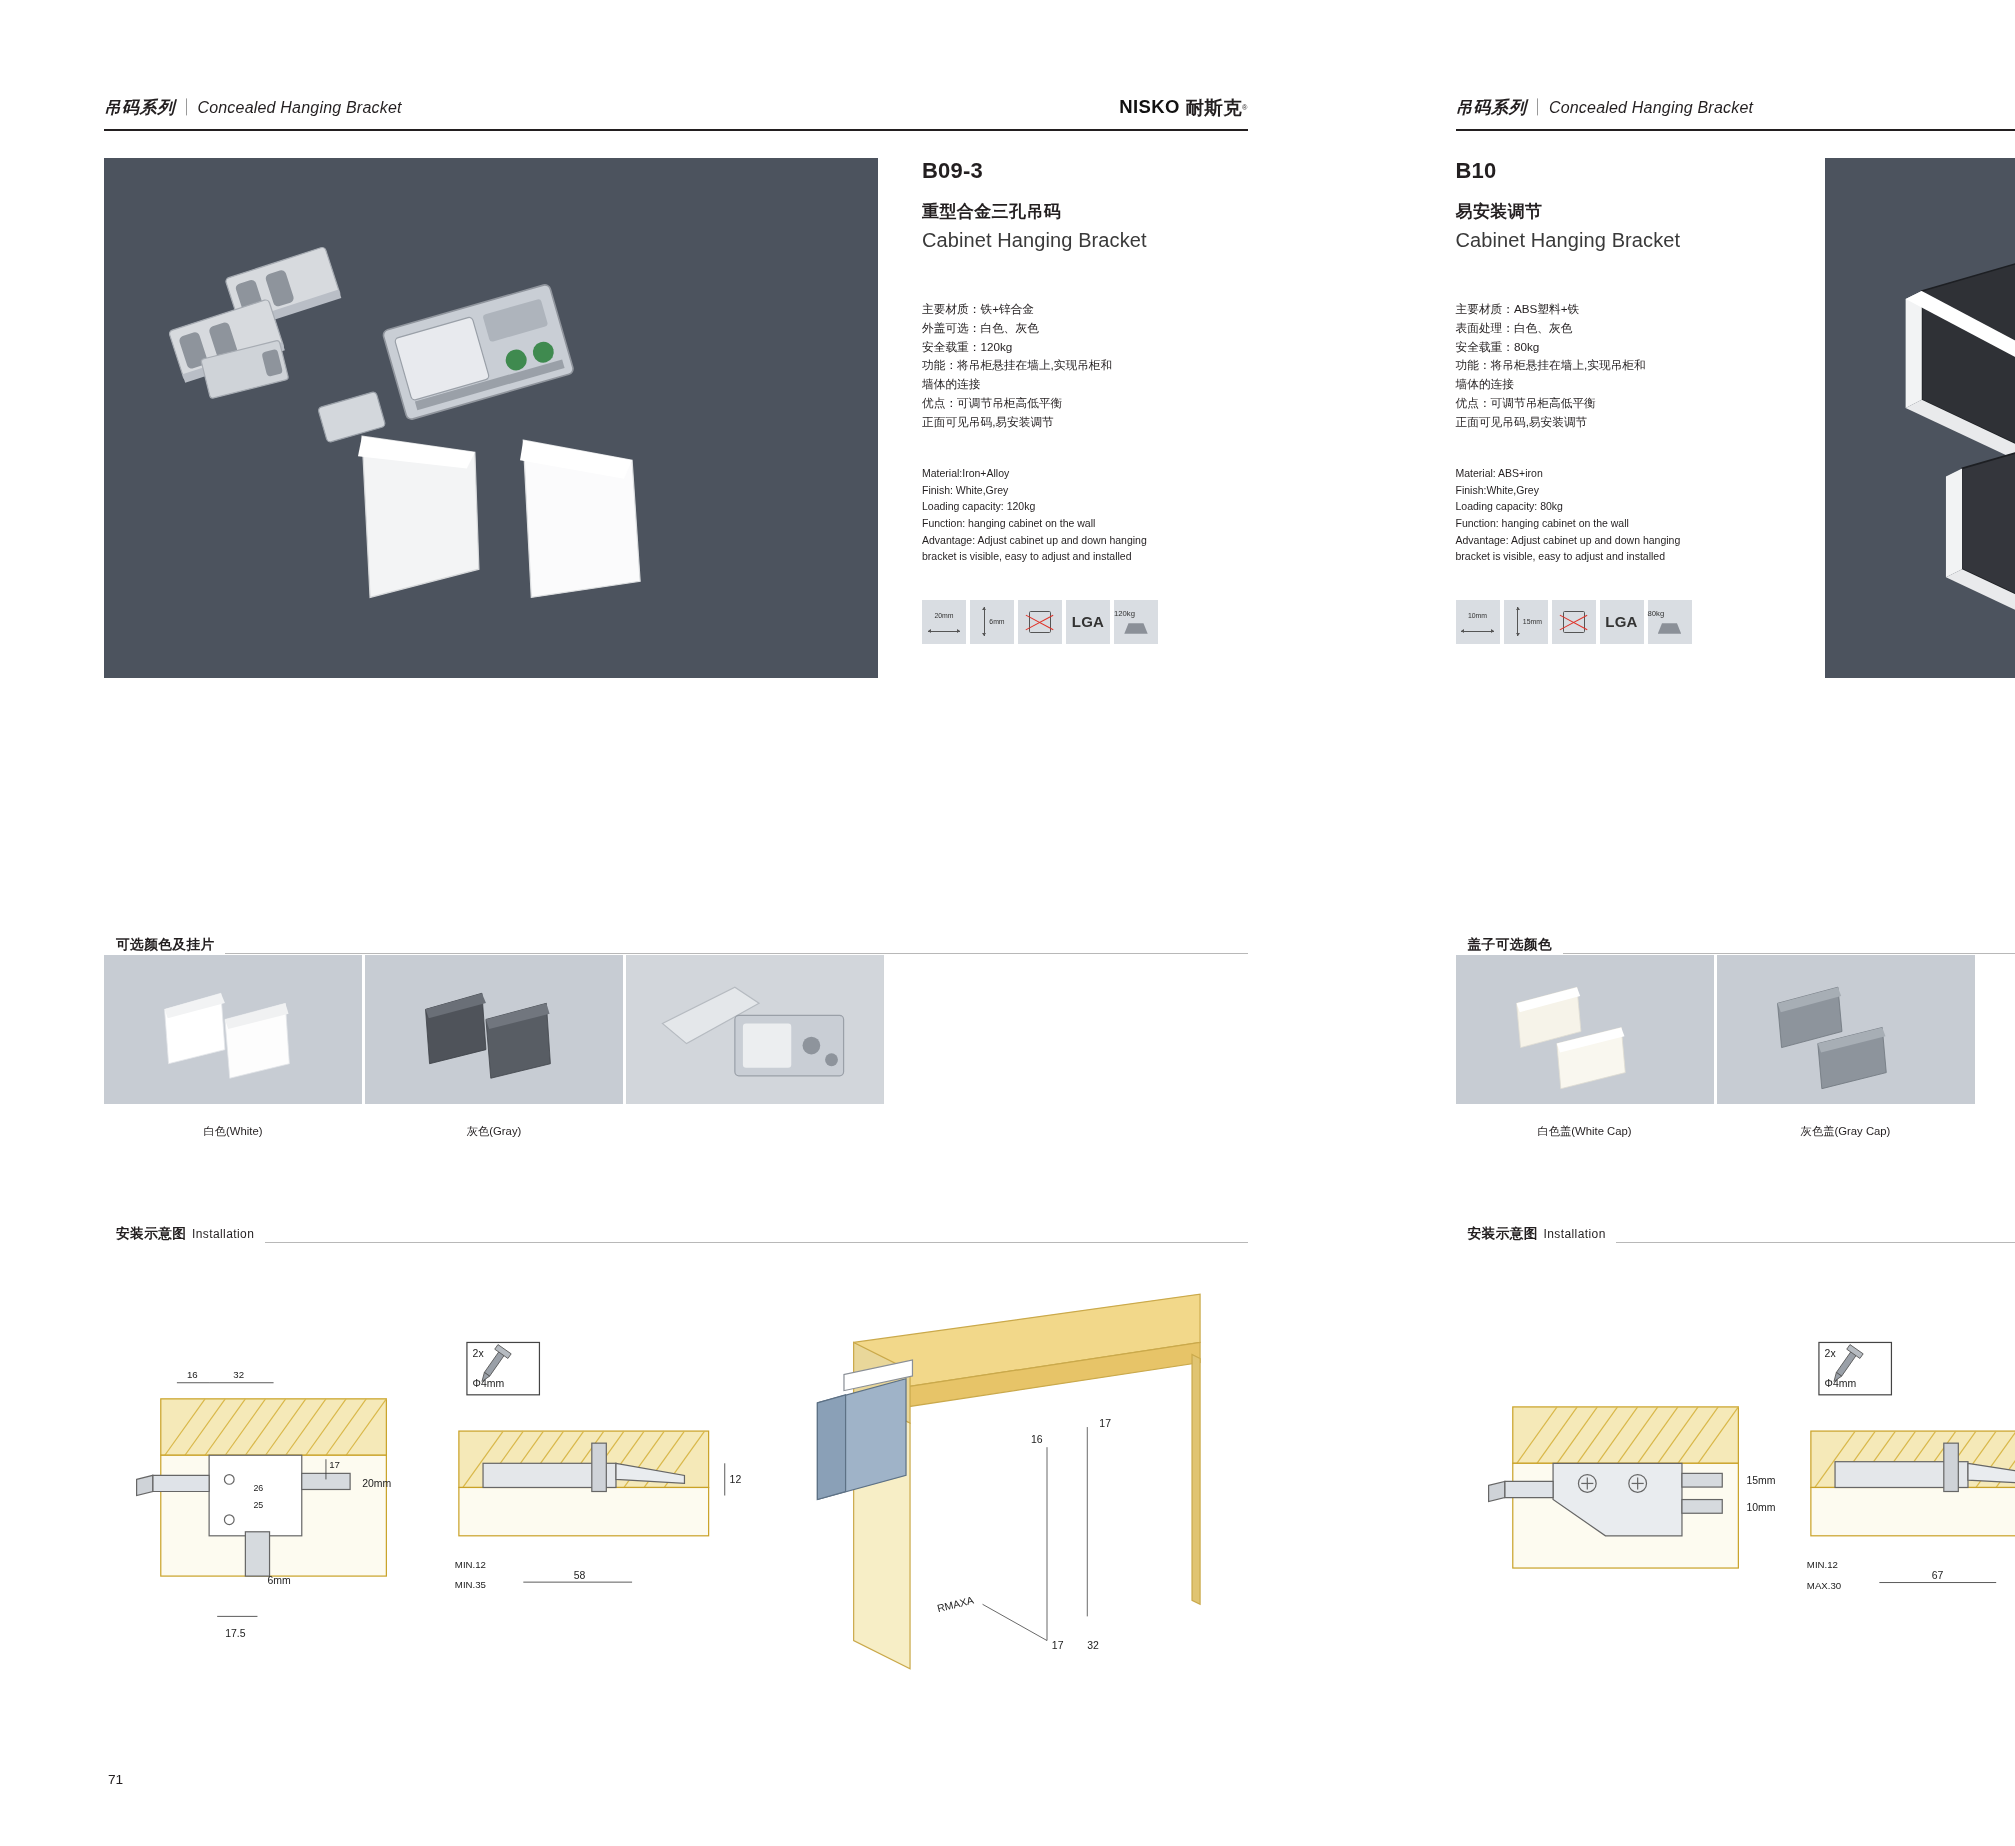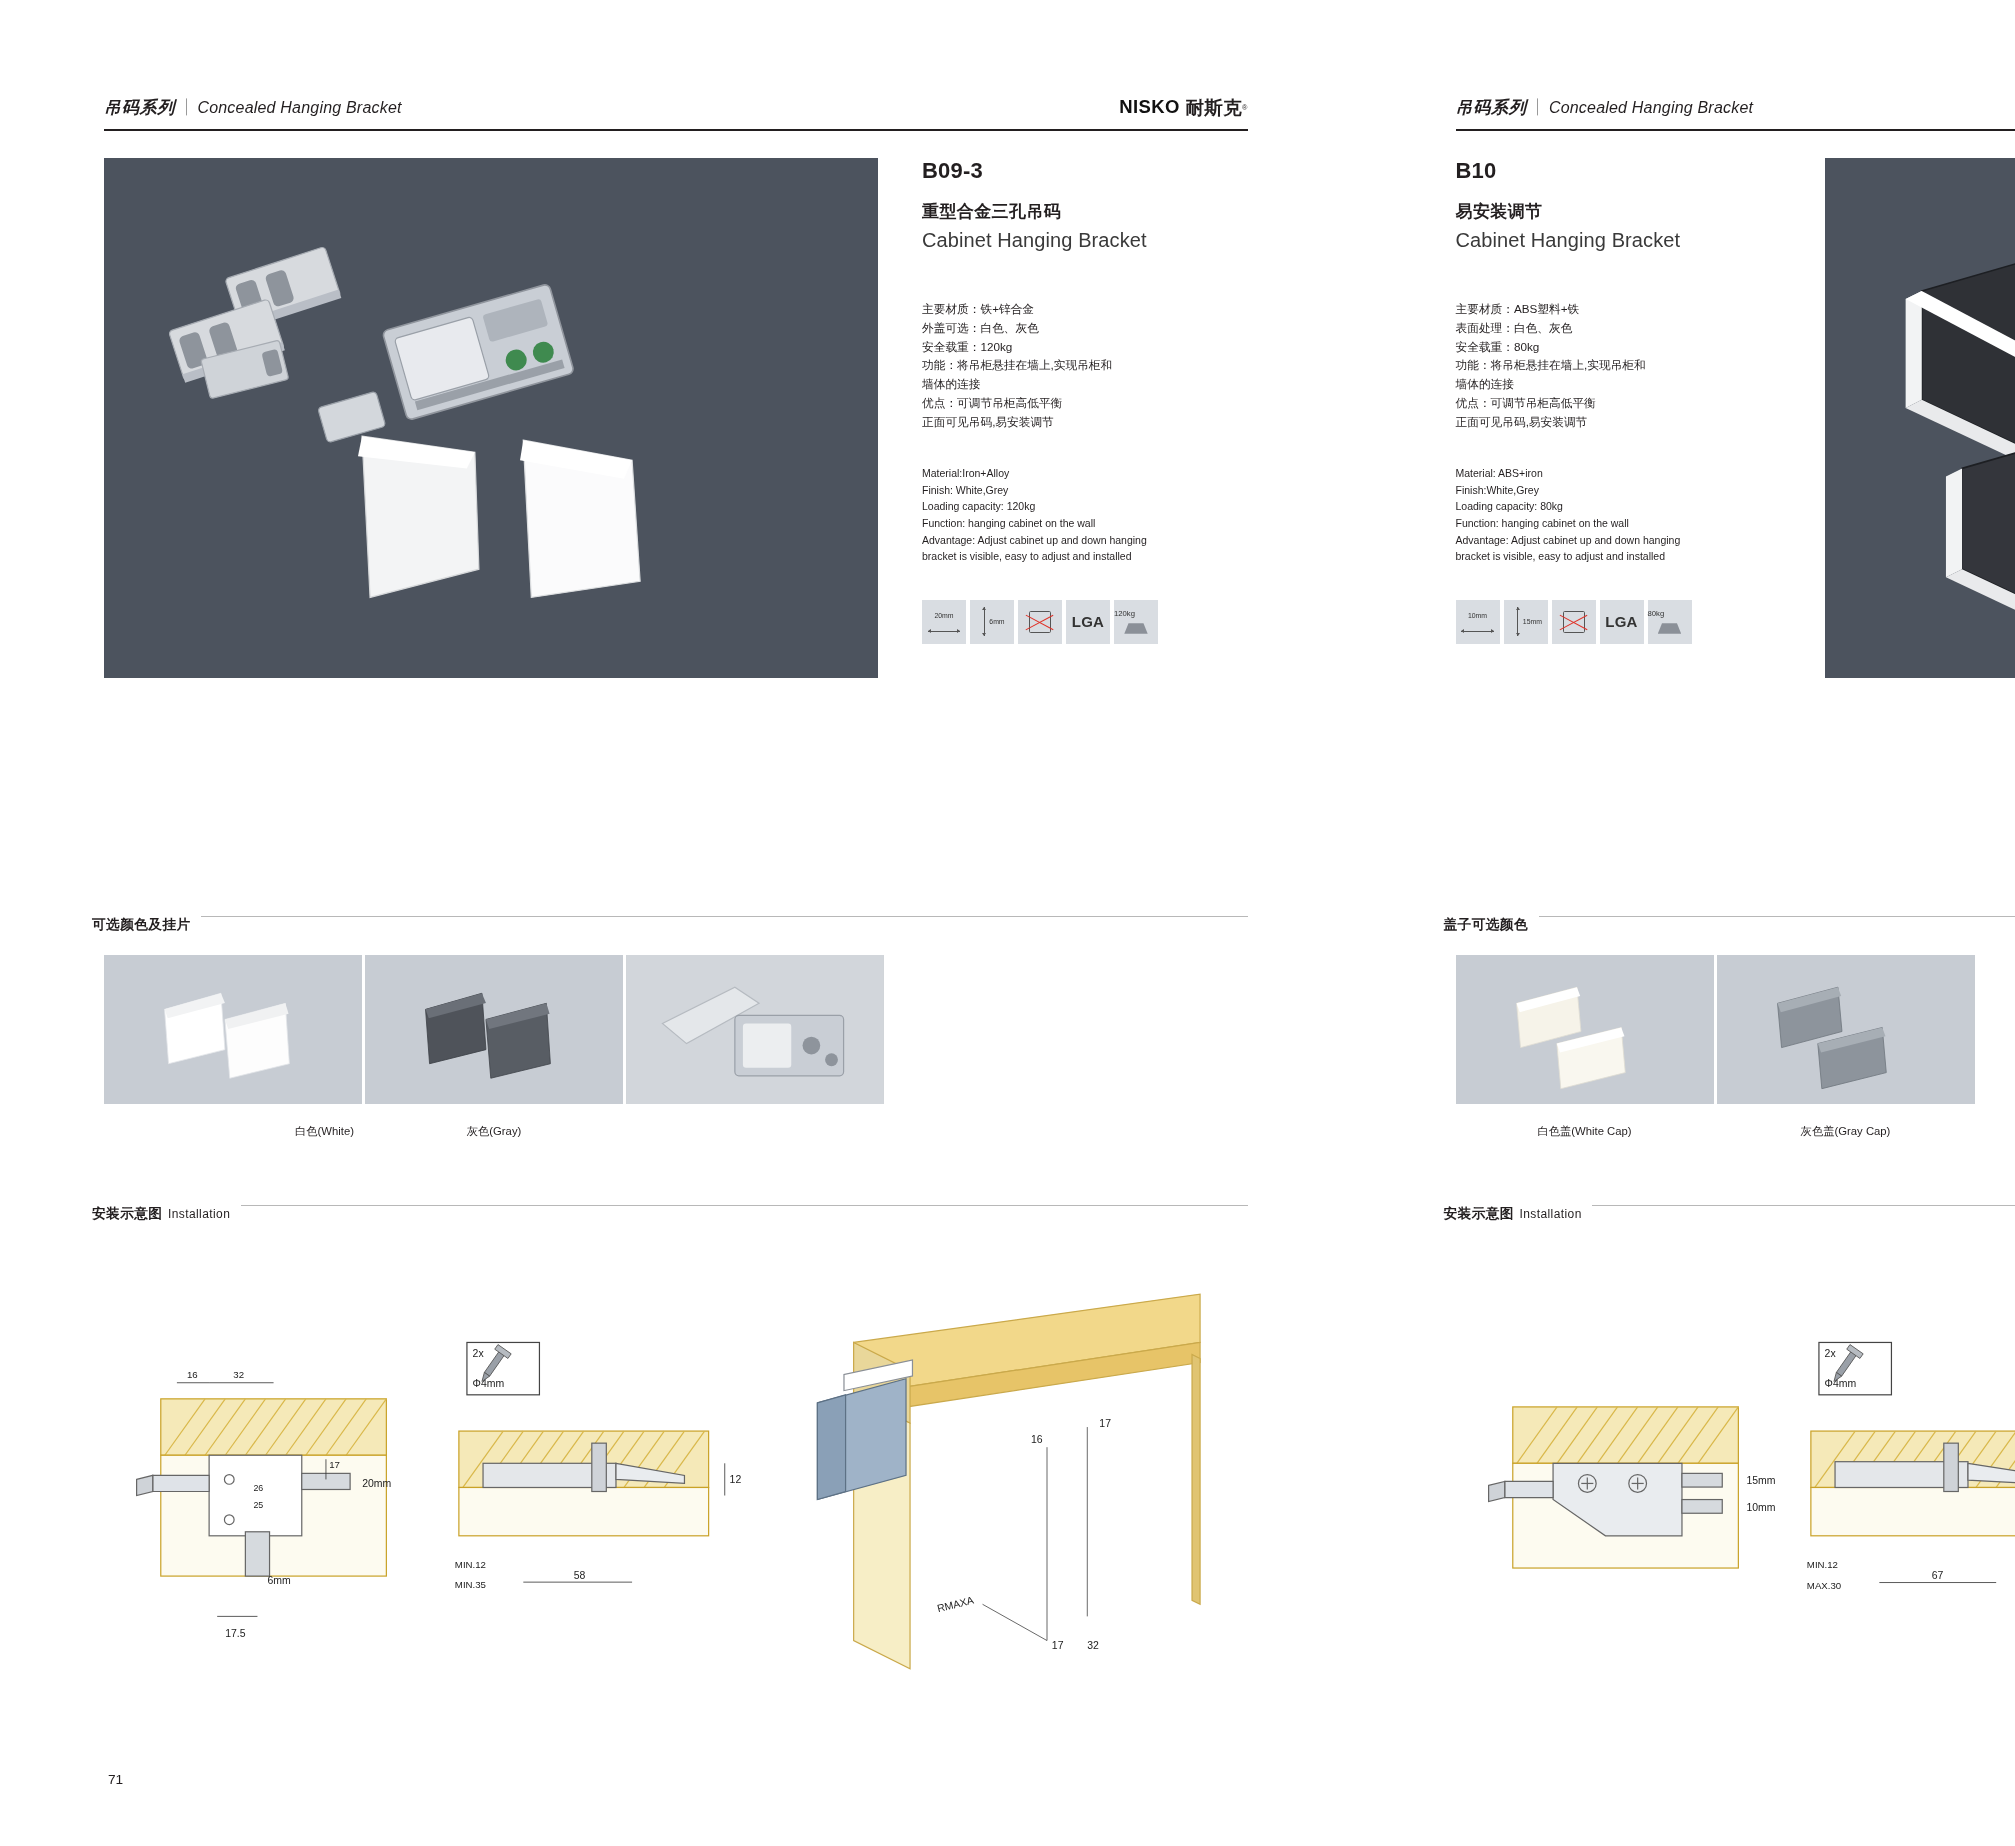--- a/index.html
+++ b/index.html
@@ -88,21 +88,21 @@
   .ibox .cross:before { transform:rotate(28deg); }
   .ibox .cross:after { transform:rotate(-28deg); }
   .screw {
     width:22px; height:22px; border:1.2px solid #555; border-radius:1.6px; position:relative;
   }
   .lga { font-size:15px; color:#333; font-weight:700; letter-spacing:0.2px; }
   .trap { width:23.4px; height:10.5px; background:#8b9098; clip-path: polygon(18% 0,82% 0,100% 100%,0 100%); }
   .ibox.cap .lbl { top:9.7px; left:0; right:0; text-align:left; font-size:7.7px; }
 
   
-  .section-head { position:absolute; left:92px; right:104px; display:flex; align-items:flex-start; }
+  .section-head { position:absolute; left:116px; right:104px; display:flex; align-items:flex-end;margin-top:20px; }
   .section-head .txt { font-size:13.7px; font-weight:bold; white-space:nowrap; letter-spacing:0.4px; }
   .section-head .txt .en { font-weight:normal; font-size:12px; margin-left:5.6px; }
   .section-head .line { flex:1; height:1.2px; background:#b8b8b8; margin-left:10.5px; }
 
   .swatches { position:absolute; display:flex; gap:3.2px; }
   .swatch { background:#c7cdd4; position:relative; }
   .swatch-label { position:absolute; width:100%; text-align:center; font-size:11.3px; color:#231f20; }
   .diagram-band { position:absolute; left:104px; right:104px; }
 
   .pagenum { position:absolute; bottom:60px; font-size:13.7px; color:#231f20; }
@@ -259,21 +259,21 @@
           <g transform="translate(90,60)">
             <path d="M0,110 L180,20 L240,60 L60,160 Z" fill="#e4e7ea" stroke="#b6bbc1" stroke-width="3"></path>
             <rect x="180" y="90" width="270" height="150" rx="10" fill="#c9ced5" stroke="#9aa0a8" stroke-width="3"></rect>
             <rect x="200" y="110" width="120" height="110" rx="8" fill="#eceef0"></rect>
             <circle cx="370" cy="165" r="22" fill="#8e949c"></circle>
             <circle cx="420" cy="200" r="16" fill="#8e949c"></circle>
           </g>
         </svg>
       </div>
     </div>
-    <div style="position:absolute; top:1124px; left:96px; width:258px;text-align:right;" class="swatch-label">白色(White)</div>
+    <div style="position:absolute; top:1124px; left:104px; width:258px;" class="swatch-label">白色(White)</div>
     <div style="position:absolute; top:1124px; left:365px; width:258px;" class="swatch-label">灰色(Gray)</div>
 
     <div class="section-head" style="top:1205px;">
       <span class="txt"><span>安装示意图</span><span class="en">Installation</span></span>
       <span class="line"></span>
     </div>
 
     <div class="diagram-band" style="top:1278px; height:427px;">
       <svg width="1144" height="427" viewBox="0 0 2838 1060">
 

